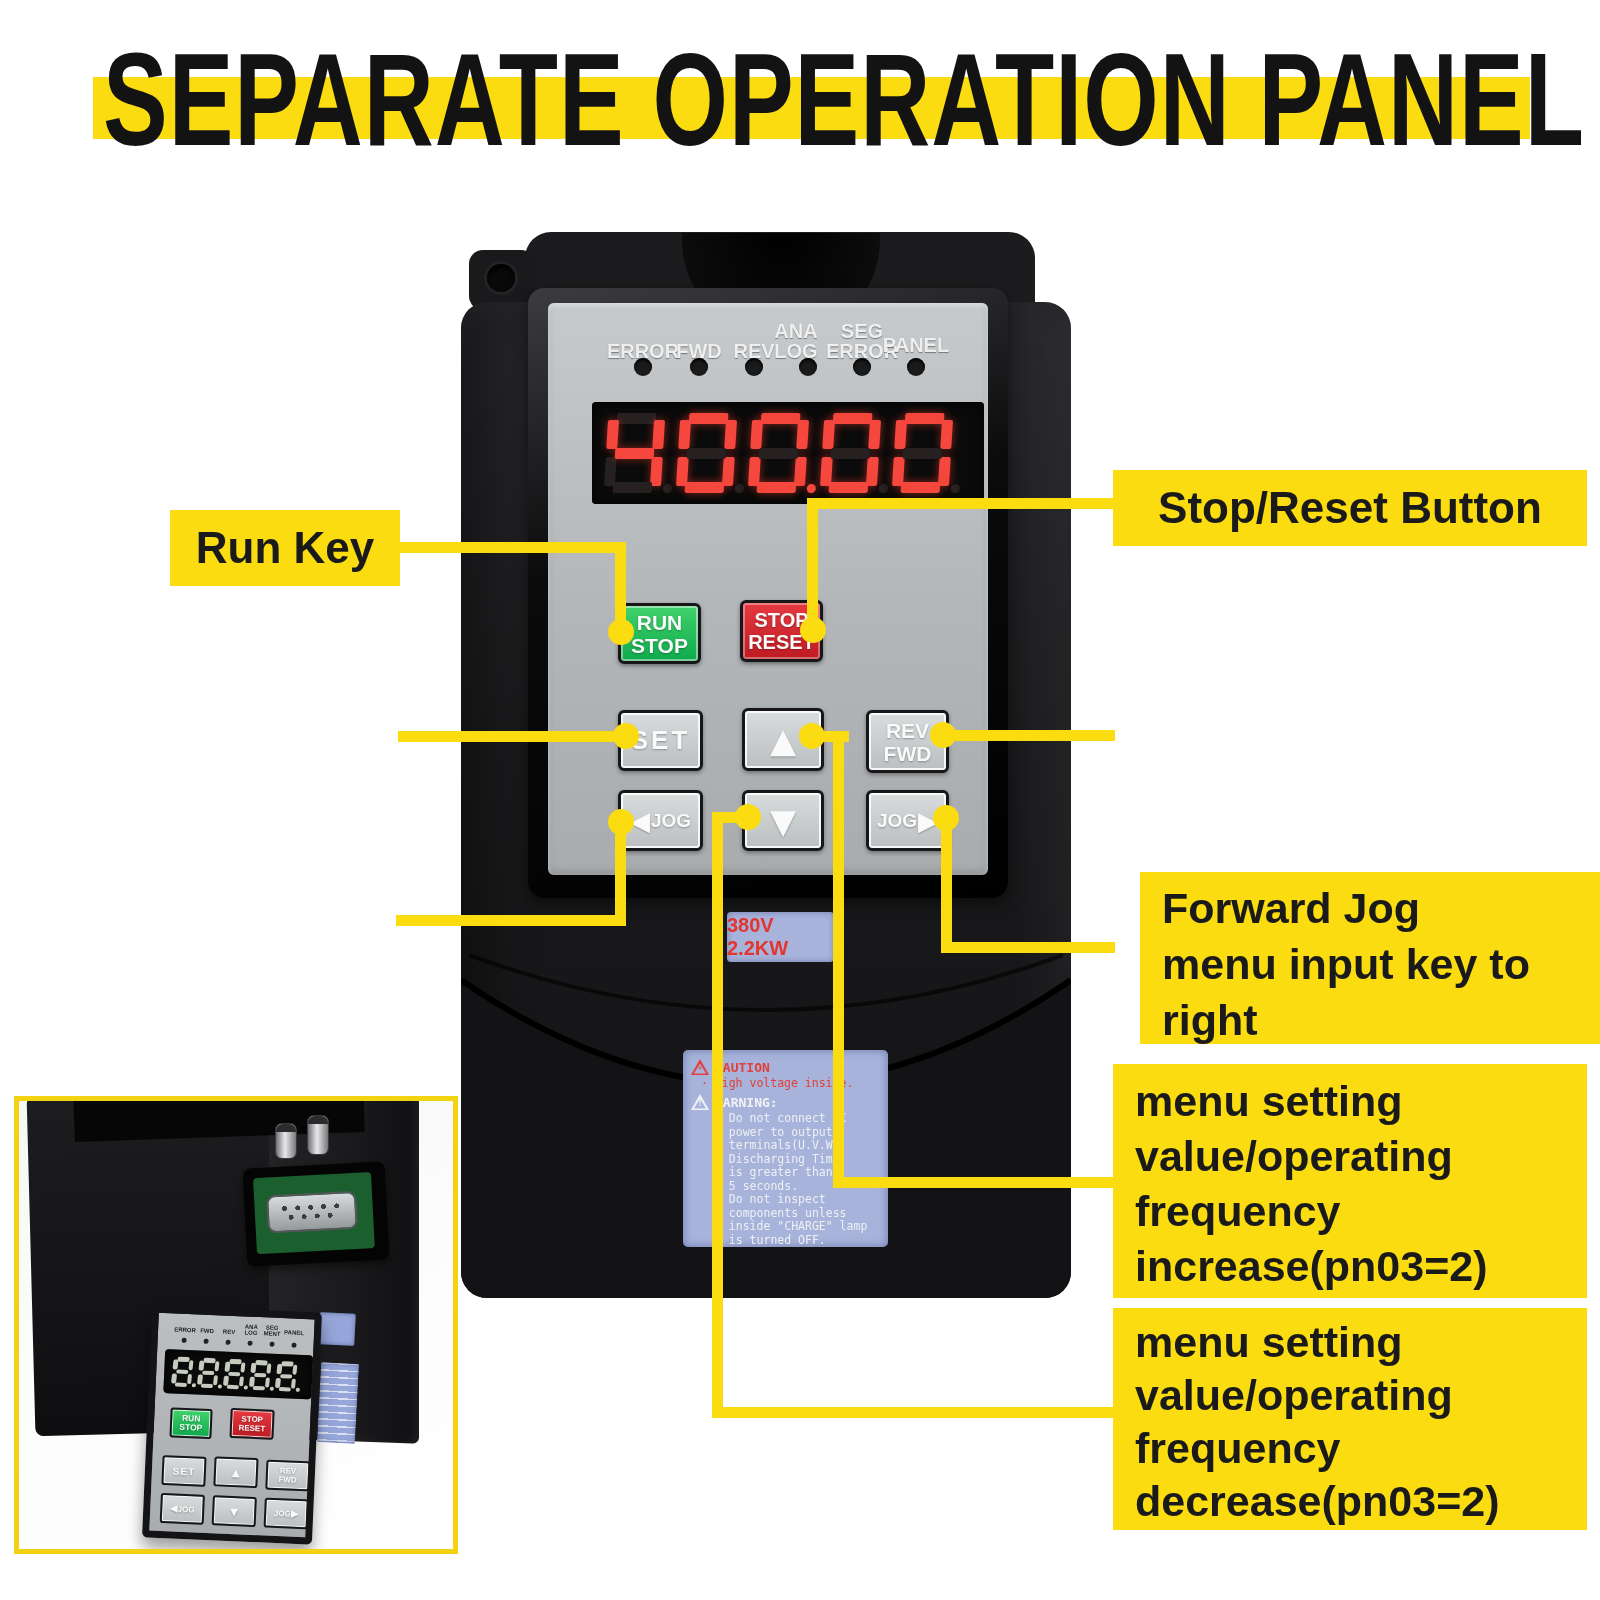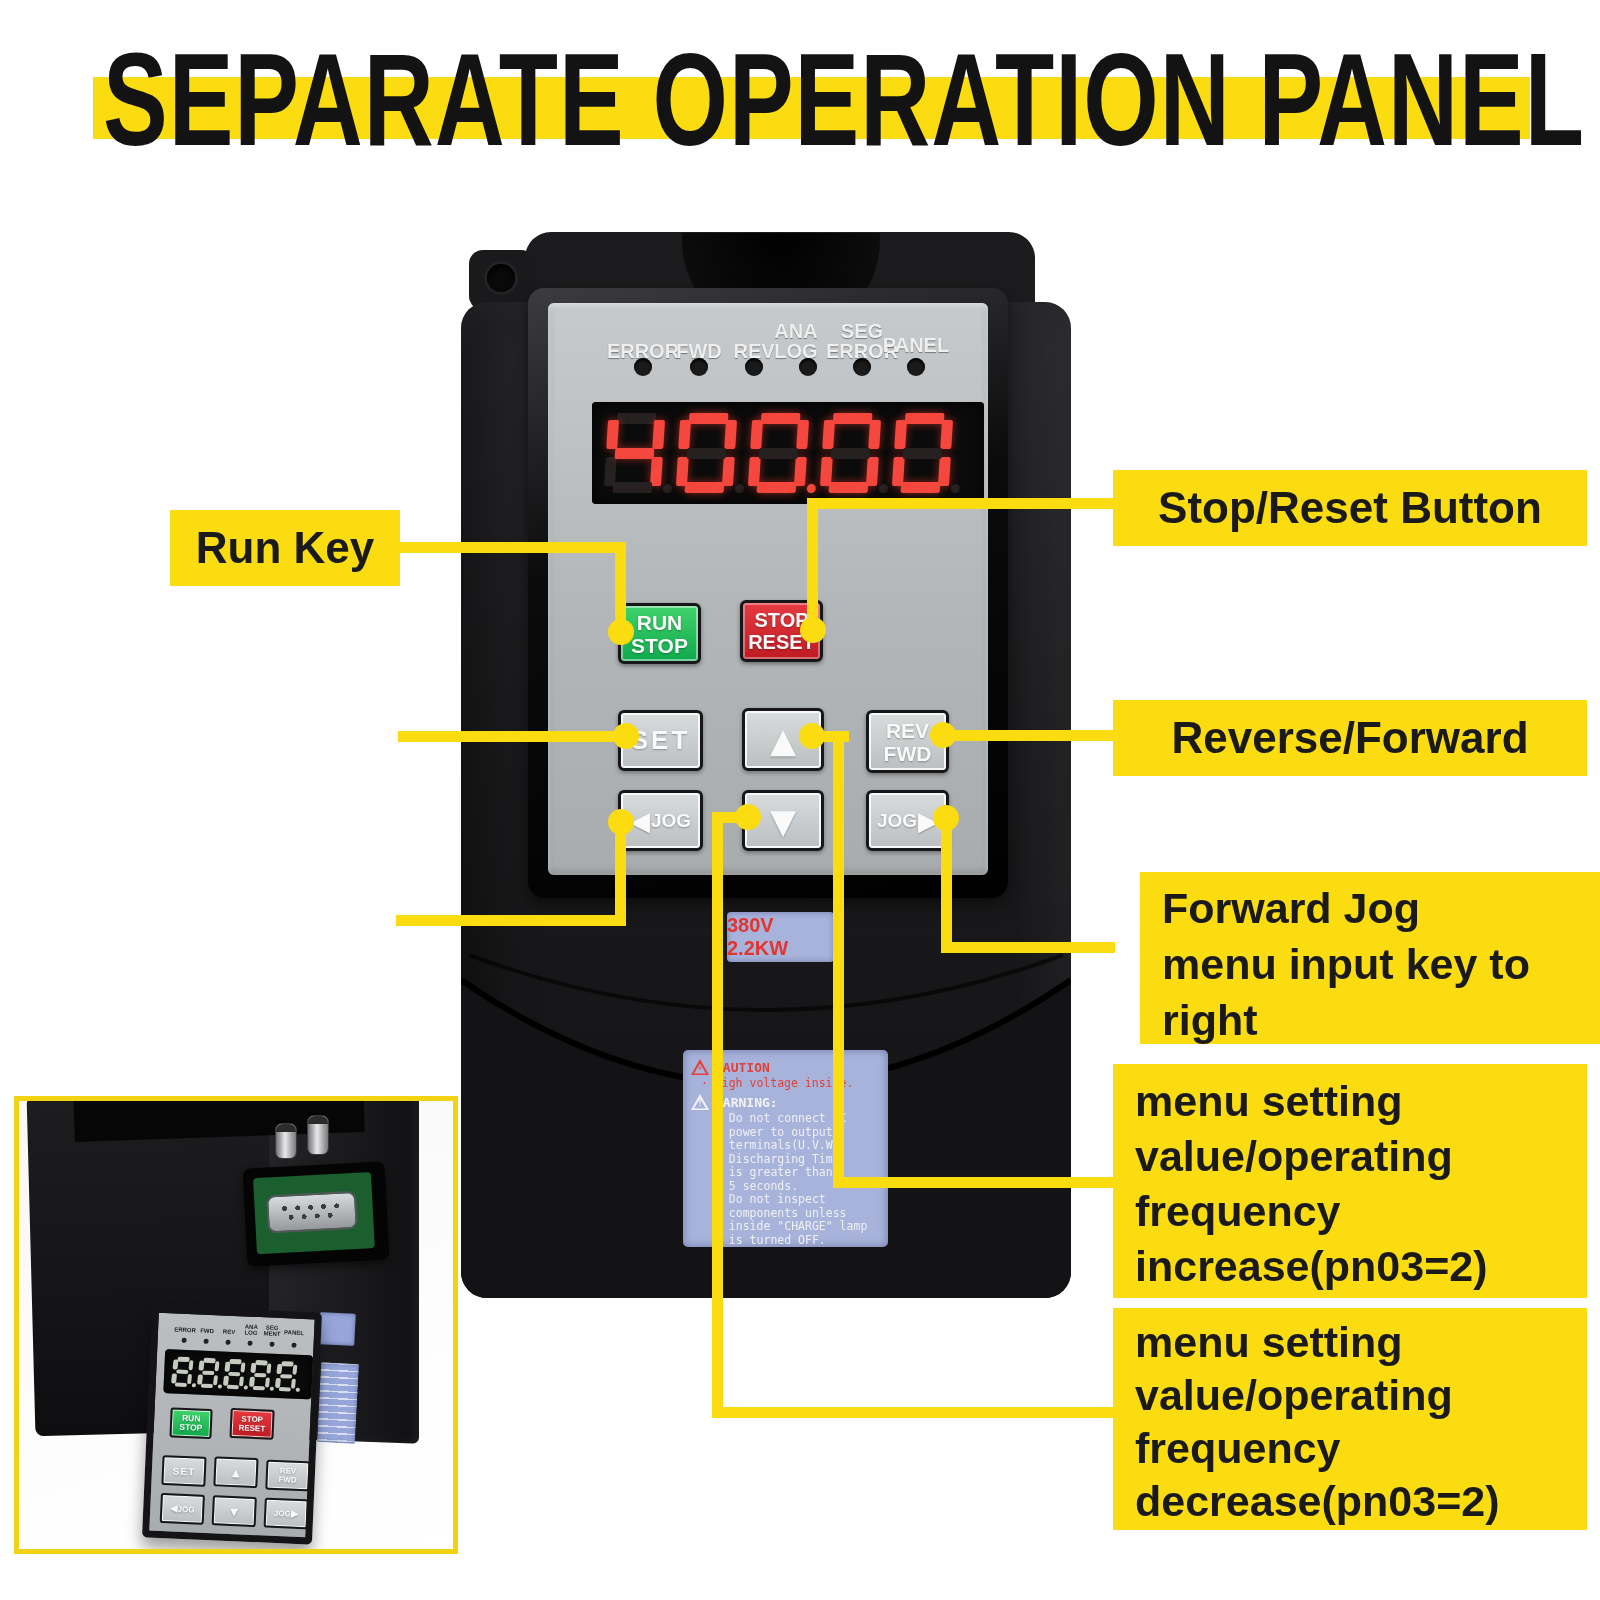--- a/index.html
+++ b/index.html
@@ -371,21 +371,20 @@
   <div class="cl" style="left:833px;top:1177px;width:285px;height:11px"></div>
   <div class="cdot" style="left:799px;top:723px"></div>
 
   <div class="cl" style="left:712px;top:812px;width:40px;height:11px"></div>
   <div class="cl" style="left:712px;top:812px;width:11px;height:606px"></div>
   <div class="cl" style="left:712px;top:1407px;width:406px;height:11px"></div>
   <div class="cdot" style="left:735px;top:804px"></div>
 
   <div class="lbl center lbl-stopreset">Stop/Reset Button</div>
   <div class="lbl center lbl-run">Run Key</div>
-  <div class="lbl center lbl-revfwd">Reverse/Forward</div>
   <div class="lbl lbl-fwdjog">Forward Jog
 menu input key to
 right</div>
   <div class="lbl lbl-inc">menu setting
 value/operating
 frequency
 increase(pn03=2)</div>
   <div class="lbl lbl-dec">menu setting
 value/operating
 frequency

